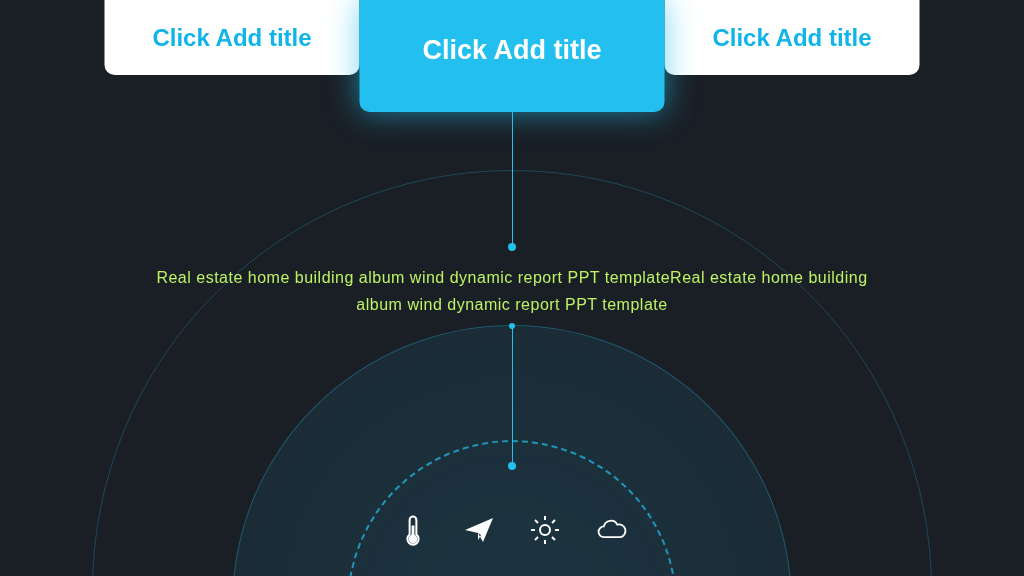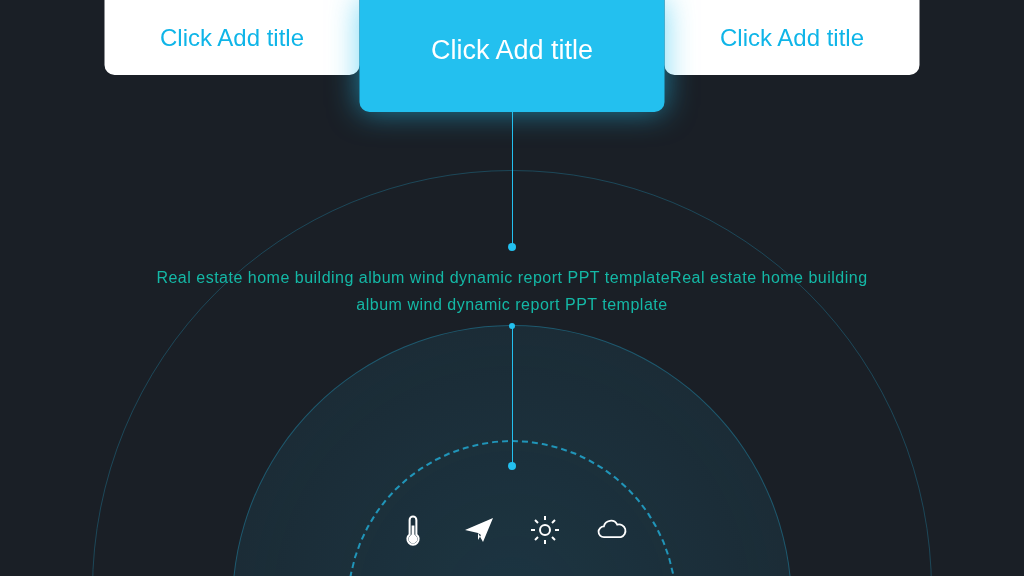--- a/index.html
+++ b/index.html
@@ -19,20 +19,21 @@
       display: flex;
       gap: 0;
       z-index: 10;
     }
     .tab {
       width: 255px;
       padding: 24px 10px;
       text-align: center;
       border-radius: 0 0 10px 10px;
       font-size: 24px;
+      font-weight: bold;
     }
     .tab-inactive {
       background: #ffffff;
       color: #0fb5e8;
       height: 75px;
       display: flex;
       align-items: center;
       justify-content: center;
     }
     .tab-active {
@@ -86,21 +87,21 @@
       background: #23c0ef;
       z-index: 6;
     }
     .description {
       position: absolute;
       top: 264px;
       left: 50%;
       transform: translateX(-50%);
       width: 760px;
       text-align: center;
-      color: #14b8a6;
+      color: #bef264;
       font-size: 16px;
       line-height: 1.7;
       letter-spacing: 0.5px;
       z-index: 5;
     }
     .connector-line-2 {
       position: absolute;
       left: 50%;
       top: 325px;
       width: 1px;

